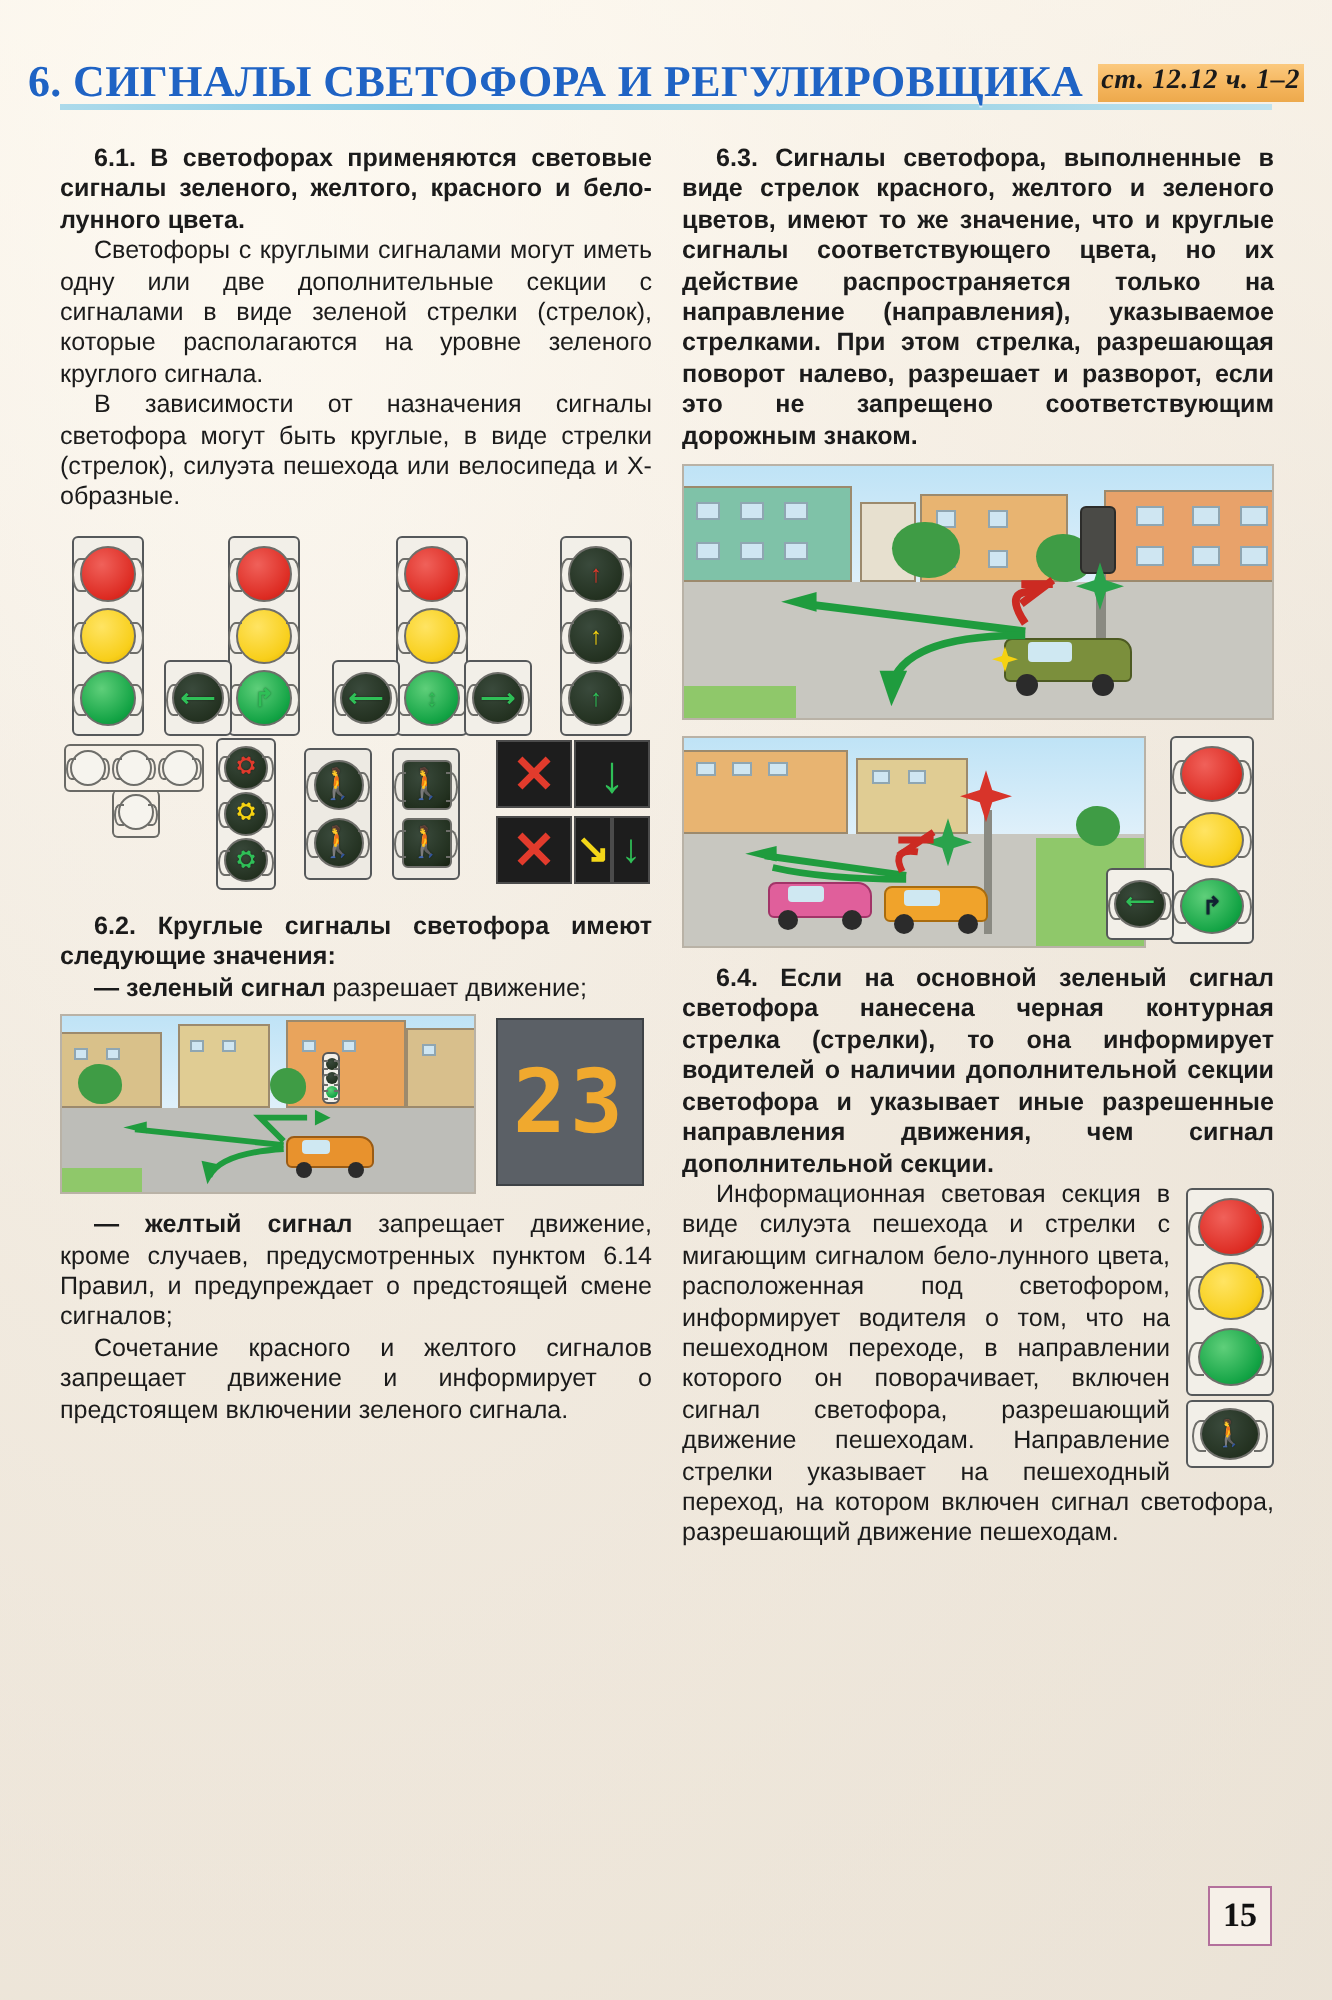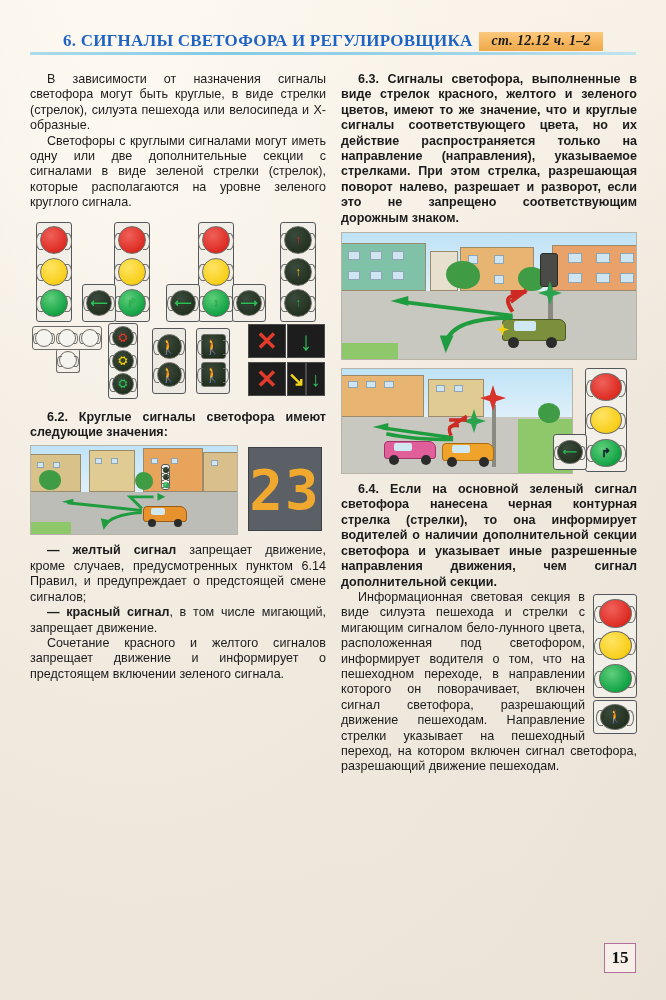--- a/index.html
+++ b/index.html
@@ -27,29 +27,29 @@
     position:absolute; left:0; right:0; top:24px; height:34px;
     display:flex; align-items:center; justify-content:center; gap:7px;
   }
   .header-rule {
     position:absolute; left:30px; right:30px; top:52px; height:3px;
     background: linear-gradient(90deg, #9ed5ea 0%, #6fc3e3 30%, #8ecfe6 70%, #b7e0f0 100%);
     opacity:.85;
   }
   .header-title {
     font-family:"Liberation Serif", serif;
-    font-weight:700; font-size:17px; letter-spacing:.2px;
+    font-weight:700; font-size:22px; letter-spacing:.2px;
     color:#1f63c4; white-space:nowrap;
     text-shadow: 0 1px 0 rgba(255,255,255,.6);
   }
   .header-ref {
     background: linear-gradient(180deg,#fbc97e 0%, #f5b65e 55%, #eda94c 100%);
     color:#1a1a1a; font-style:italic; font-weight:700;
     font-family:"Liberation Serif", serif;
-    font-size:14px; padding:1px 12px 2px; white-space:nowrap;
+    font-size:14px; padding:1px 2px 2px; white-space:nowrap;
     letter-spacing:.3px;
   }
 
   
   .col { position:absolute; top:72px; width:296px; }
   .col-left  { left:30px; }
   .col-right { left:341px; }
 
   p.body {
     margin:0 0 0 0;
@@ -153,22 +153,25 @@
   <div class="paper-tint"></div>
 
   <div class="header-rule"></div>
   <div class="header">
     <div class="header-title">6. СИГНАЛЫ СВЕТОФОРА И РЕГУЛИРОВЩИКА</div>
     <div class="header-ref">ст. 12.12  ч. 1–2</div>
   </div>
 
   <div class="col col-left">
 
+    <p class="body">
+      <span class="num">6.1. В светофорах применяются световые сигналы зеленого, желтого, красного и бело-лунного цвета.</span>
+    </p>
+    <p class="body">Светофоры с круглыми сигналами могут иметь одну или две дополнительные секции с сигналами в виде зеленой стрелки (стрелок), которые располагаются на уровне зеленого круглого сигнала.</p>
     <p class="body">В зависимости от назначения сигналы светофора могут быть круглые, в виде стрелки (стрелок), силуэта пешехода или велосипеда и Х-образные.</p>
-    <p class="body">Светофоры с круглыми сигналами могут иметь одну или две дополнительные секции с сигналами в виде зеленой стрелки (стрелок), которые располагаются на уровне зеленого круглого сигнала.</p>
 
     <div class="fig" style="height:186px; margin-top:7px;">
 
       <div class="tl" style="left:6px; top:4px; width:36px; height:100px;">
         <div class="lamp red" style="width:28px;height:28px;"></div>
         <div class="lamp yellow" style="width:28px;height:28px;"></div>
         <div class="lamp green" style="width:28px;height:28px;"></div>
       </div>
 
       <div class="tl" style="left:84px; top:4px; width:36px; height:100px;">
@@ -254,20 +257,23 @@
 
       <div class="xsign" style="position:absolute; left:218px; top:106px; width:38px; height:34px;">✕</div>
       <div class="dsign" style="position:absolute; left:257px; top:106px; width:38px; height:34px;">↓</div>
       <div class="xsign" style="position:absolute; left:218px; top:144px; width:38px; height:34px;">✕</div>
       <div class="dsign yel" style="position:absolute; left:257px; top:144px; width:19px; height:34px; font-size:20px;">↘</div>
       <div class="dsign" style="position:absolute; left:276px; top:144px; width:19px; height:34px; font-size:20px;">↓</div>
     </div>
 
     <p class="body" style="margin-top:4px;">
       <span class="num">6.2. Круглые сигналы светофора имеют следующие значения:</span>
+    </p>
+    <p class="body">
+      <b>— зеленый сигнал</b><span> разрешает движение;</span>
     </p>
 
     <div class="fig" style="height:92px; margin-top:5px;">
       <div class="scene" style="position:absolute; left:0; top:0; width:208px; height:90px;">
         <div class="sky" style="height:46px;"></div>
         <div class="bld" style="left:-4px; top:8px; width:54px; height:38px; background:#d9c18a;"></div>
         <div class="bld" style="left:58px; top:4px; width:46px; height:42px; background:#e0cc93;"></div>
         <div class="bld" style="left:112px; top:2px; width:60px; height:44px; background:#e9a45c;"></div>
         <div class="bld" style="left:172px; top:6px; width:40px; height:40px; background:#d8bf8c;"></div>
         <div class="win" style="left:6px; top:16px; width:7px; height:6px;"></div>
@@ -292,30 +298,27 @@
         <div class="wheel" style="left:143px; top:73px; width:8px; height:8px;"></div>
         <svg class="ovl" viewBox="0 0 208 90">
           <path d="M112 66 L36 58" stroke="#1f9c3e" stroke-width="3" fill="none"></path>
           <path d="M42 60 L30 57 L42 54" fill="#1f9c3e"></path>
           <path d="M112 68 Q80 70 74 82" stroke="#1f9c3e" stroke-width="3" fill="none"></path>
           <path d="M70 74 L73 86 L79 76" fill="#1f9c3e"></path>
           <path d="M112 64 L100 52 L124 52" stroke="#1f9c3e" stroke-width="3" fill="none"></path>
           <path d="M128 48 L136 52 L128 56" fill="#1f9c3e"></path>
         </svg>
       </div>
-      <div class="countdown" style="position:absolute; left:218px; top:2px; width:74px; height:84px; font-size:56px;">
+      <div class="countdown" style="position:absolute; left:218px; top:2px; width:74px; height:84px; font-size:44px;">
         <span>23</span>
       </div>
     </div>
 
     <p class="body">
       <b>— желтый сигнал</b><span> запрещает движение, кроме случаев, предусмотренных пунктом 6.14 Правил, и предупреждает о предстоящей смене сигналов;</span>
-    </p>
-    <p class="body">
-      <b>— красный сигнал</b><span>, в том числе мигающий, запрещает движение.</span>
     </p>
     <p class="body">Сочетание красного и желтого сигналов запрещает движение и информирует о предстоящем включении зеленого сигнала.</p>
   </div>
 
   <div class="col col-right">
 
     <p class="body">
       <span class="num">6.3. Сигналы светофора, выполненные в виде стрелок красного, желтого и зеленого цветов, имеют то же значение, что и круглые сигналы соответствующего цвета, но их действие распространяется только на направление (направления), указываемое стрелками. При этом стрелка, разрешающая поворот налево, разрешает и разворот, если это не запрещено соответствующим дорожным знаком.</span>
     </p>
 

